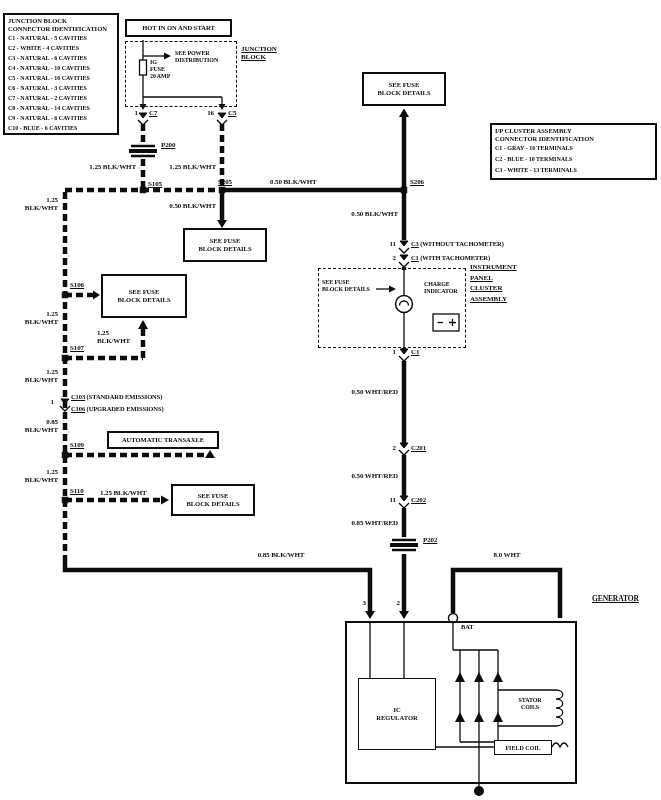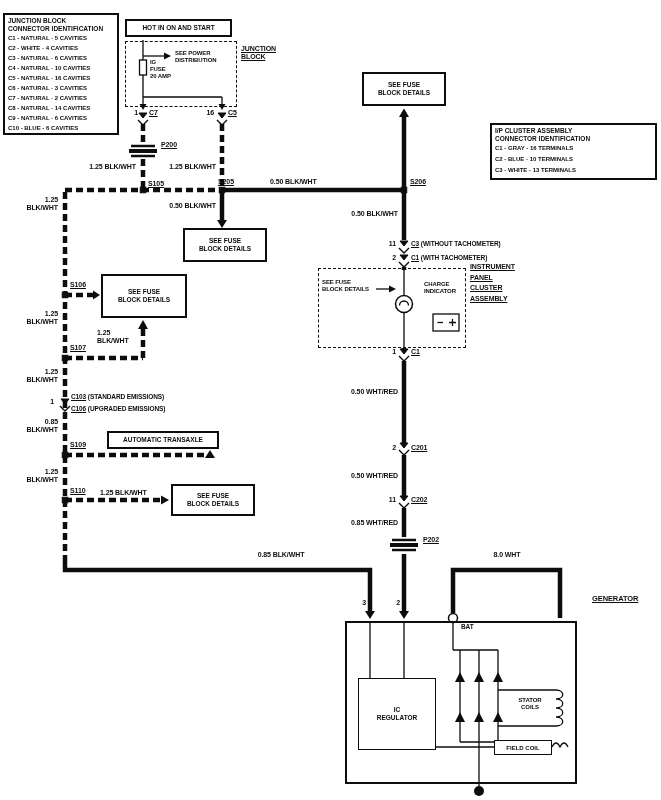--- a/index.html
+++ b/index.html
@@ -1,18 +1,18 @@
 <!DOCTYPE html>
 <html><head>
 <meta charset="utf-8">
 <style>
   *{margin:0;padding:0;box-sizing:border-box}
   html,body{background:#fff}
   #wrap{position:relative;width:661px;height:800px;background:#fff;overflow:hidden;
-        font-family:Liberation Sans, sans-serif;color:#0d0d0d}
+        font-family:Liberation Serif, serif;color:#0d0d0d}
   #wiring{position:absolute;left:0;top:0}
   .lbl{position:absolute;font-size:7px;font-weight:bold;line-height:8px;white-space:nowrap;letter-spacing:-0.1px}
   .r{text-align:right}
   .c{text-align:center}
   .u{text-decoration:underline}
   .s6{font-size:6px;line-height:7px}
   .s65{font-size:6.5px;line-height:7.5px}
   .box{position:absolute;border:2px solid #0d0d0d;background:#fff}
   .dashedbox{position:absolute;border:1.5px dashed #0d0d0d;background:transparent}
   .fusebox{display:flex;flex-direction:column;align-items:center;justify-content:center;

